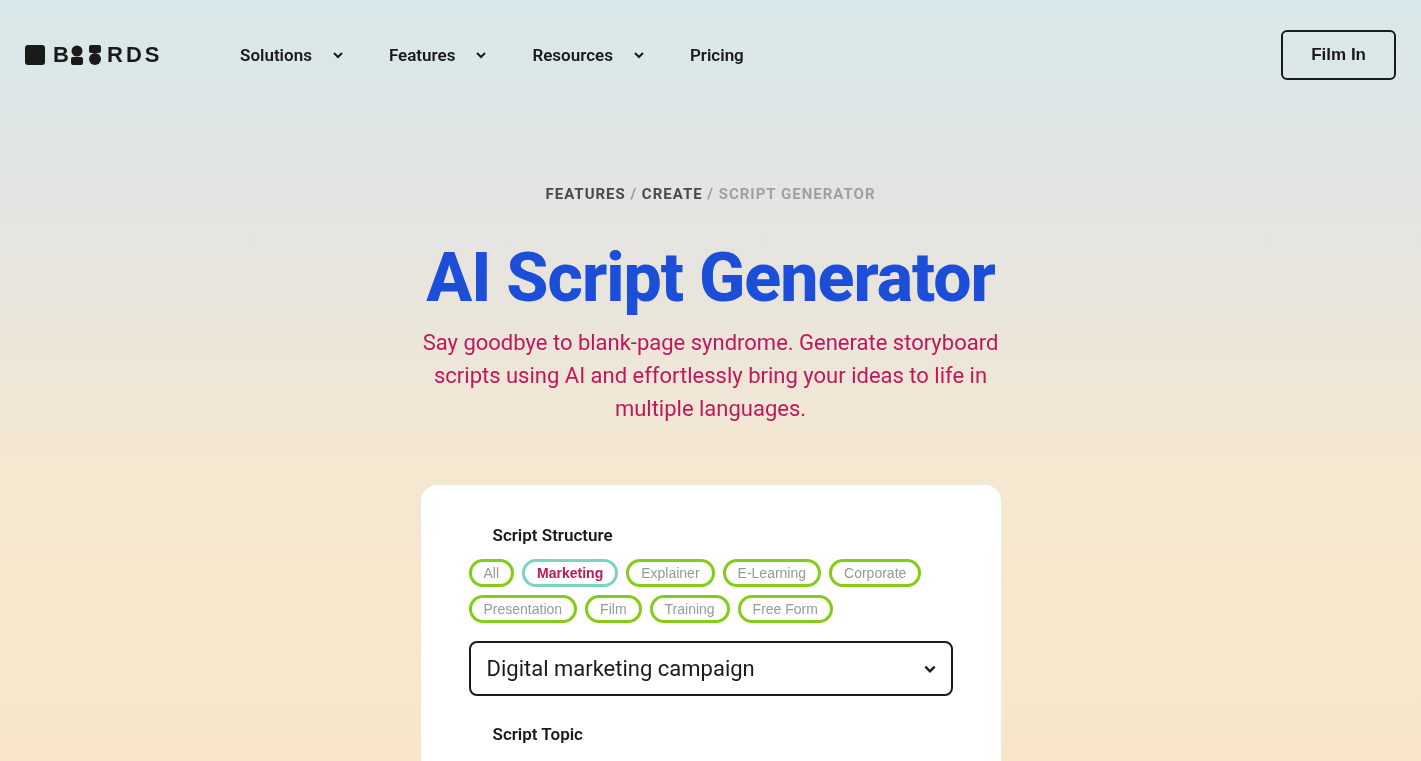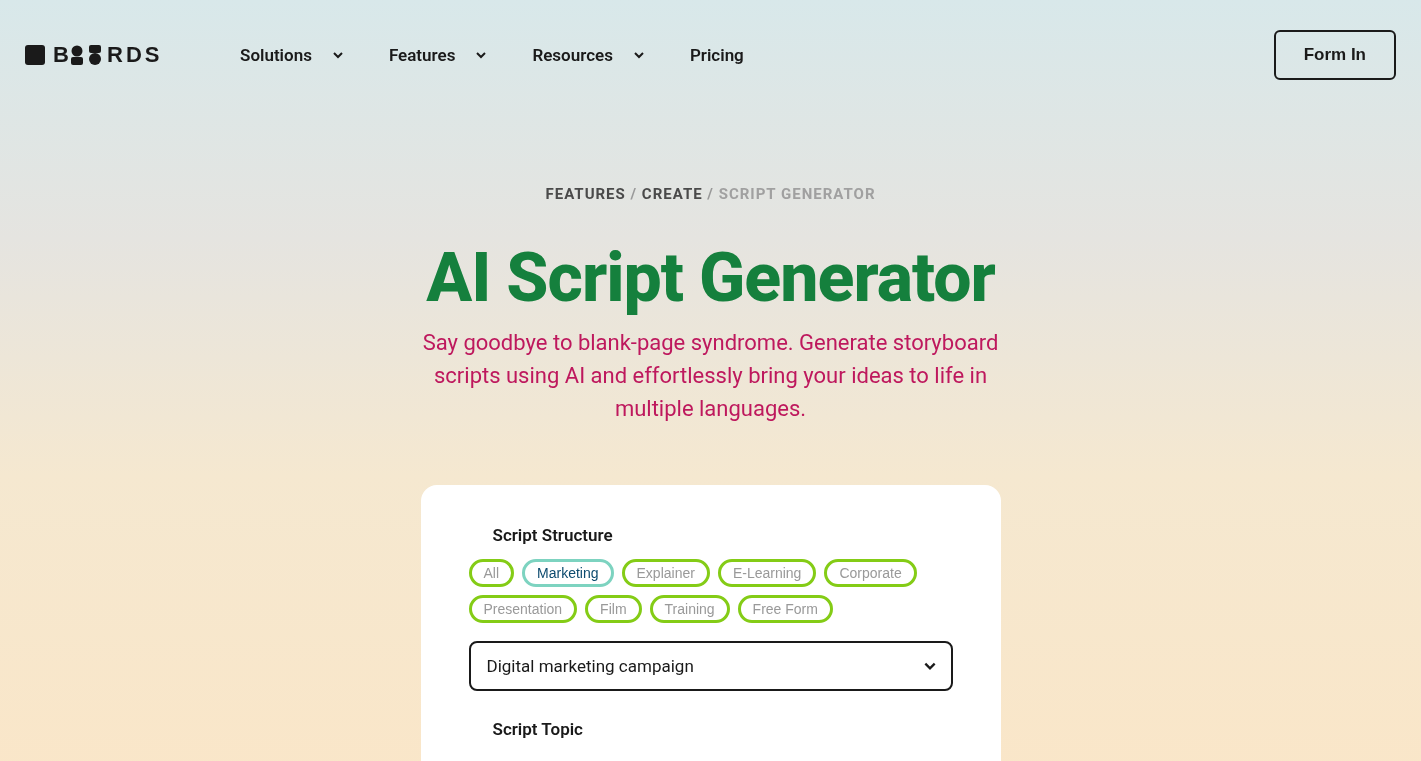--- a/index.html
+++ b/index.html
@@ -85,21 +85,21 @@
       cursor: pointer;
     }
     
     .breadcrumb-current {
       color: #a0a0a0;
     }
     
     .page-title {
       font-size: 68px;
       font-weight: 800;
-      color: #15803d;
+      color: #1d4ed8;
       letter-spacing: -1px;
     }
     
     .subtitle {
       font-size: 22px;
       line-height: 1.5;
       color: #be185d;
       max-width: 600px;
       margin: 8px auto 60px;
     }
@@ -133,34 +133,35 @@
       border-radius: 14px;
       padding: 3px 12px;
       font-size: 14px;
       color: #999;
       cursor: pointer;
       background: white;
     }
     
     .tag.active {
       border-color: #7dd3c0;
-      color: #0c4a6e;
+      color: #be185d;
+      font-weight: bold;
     }
     
     .select-wrapper {
       position: relative;
       margin-bottom: 28px;
     }
     
     .select {
       width: 100%;
       border: 2px solid #1a1a1a;
       border-radius: 8px;
       padding: 13px 16px;
-      font-size: 17px;
+      font-size: 22px;
       color: #1a1a1a;
       background: white;
       appearance: none;
       cursor: pointer;
       font-family: inherit;
     }
     
     .select-chevron {
       position: absolute;
       right: 16px;
@@ -202,21 +203,21 @@
       <span>Resources</span>
       <svg class="chevron" viewBox="0 0 12 12">
         <path d="M2 4 L6 8 L10 4" stroke="#1a1a1a" stroke-width="2" fill="none"></path>
       </svg>
     </div>
     <div class="nav-item">
       <span>Pricing</span>
     </div>
   </nav>
 
-  <button class="sign-in">Form In</button>
+  <button class="sign-in">Film In</button>
 </header>
 
 <main class="main">
   <div class="breadcrumb">
     <span class="breadcrumb-link">FEATURES</span>
     <span> / </span>
     <span class="breadcrumb-link">CREATE</span>
     <span> / </span>
     <span class="breadcrumb-current">SCRIPT GENERATOR</span>
   </div>

